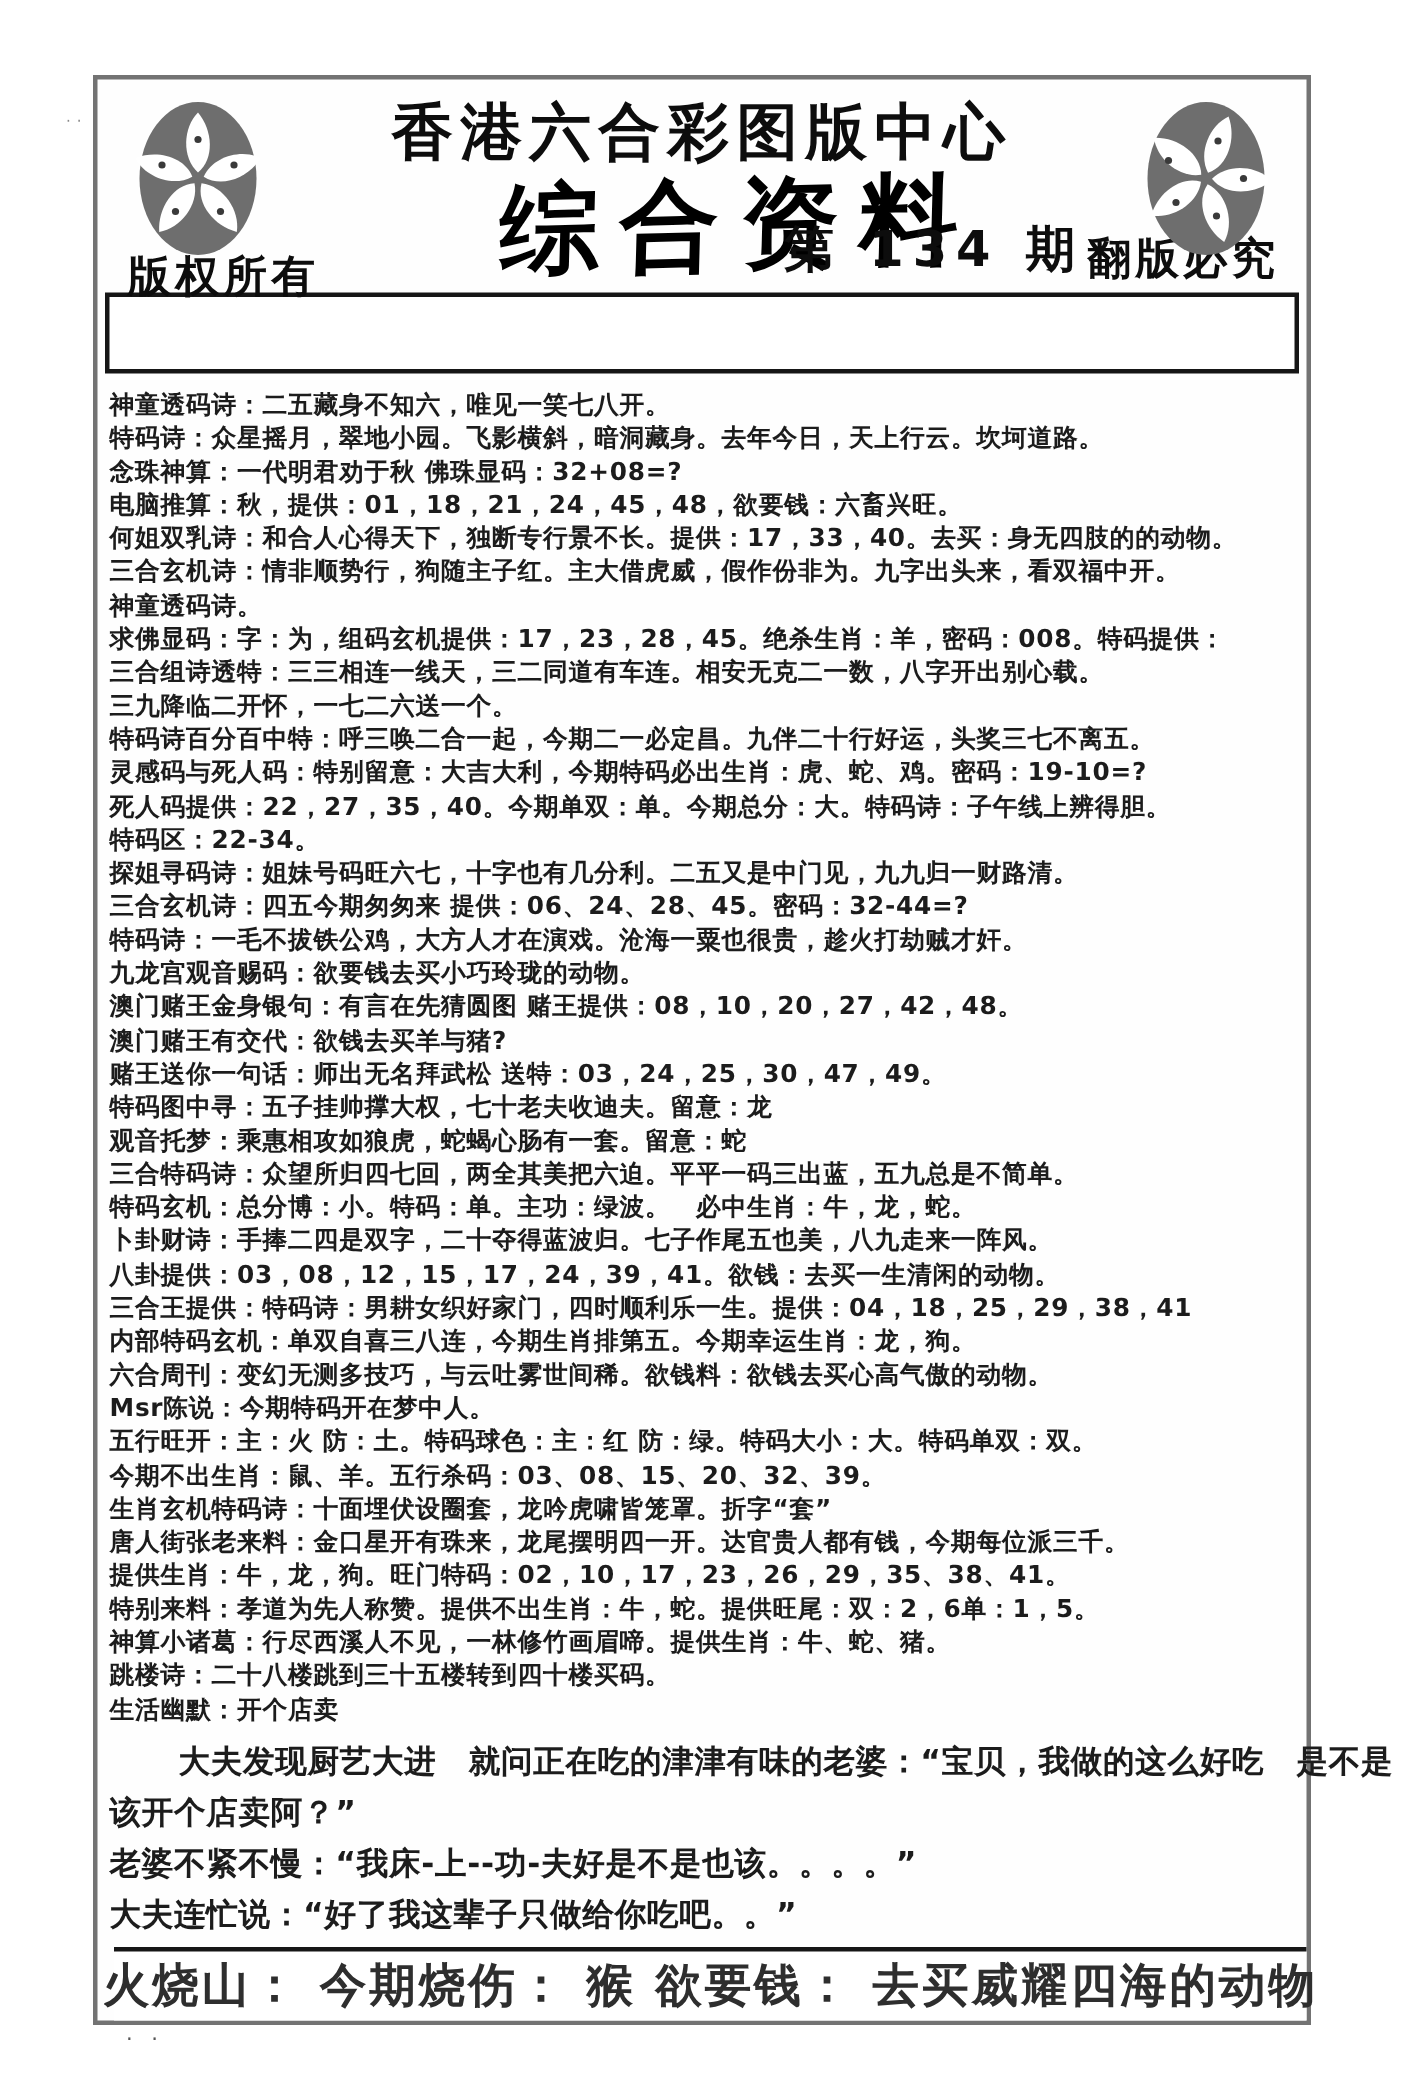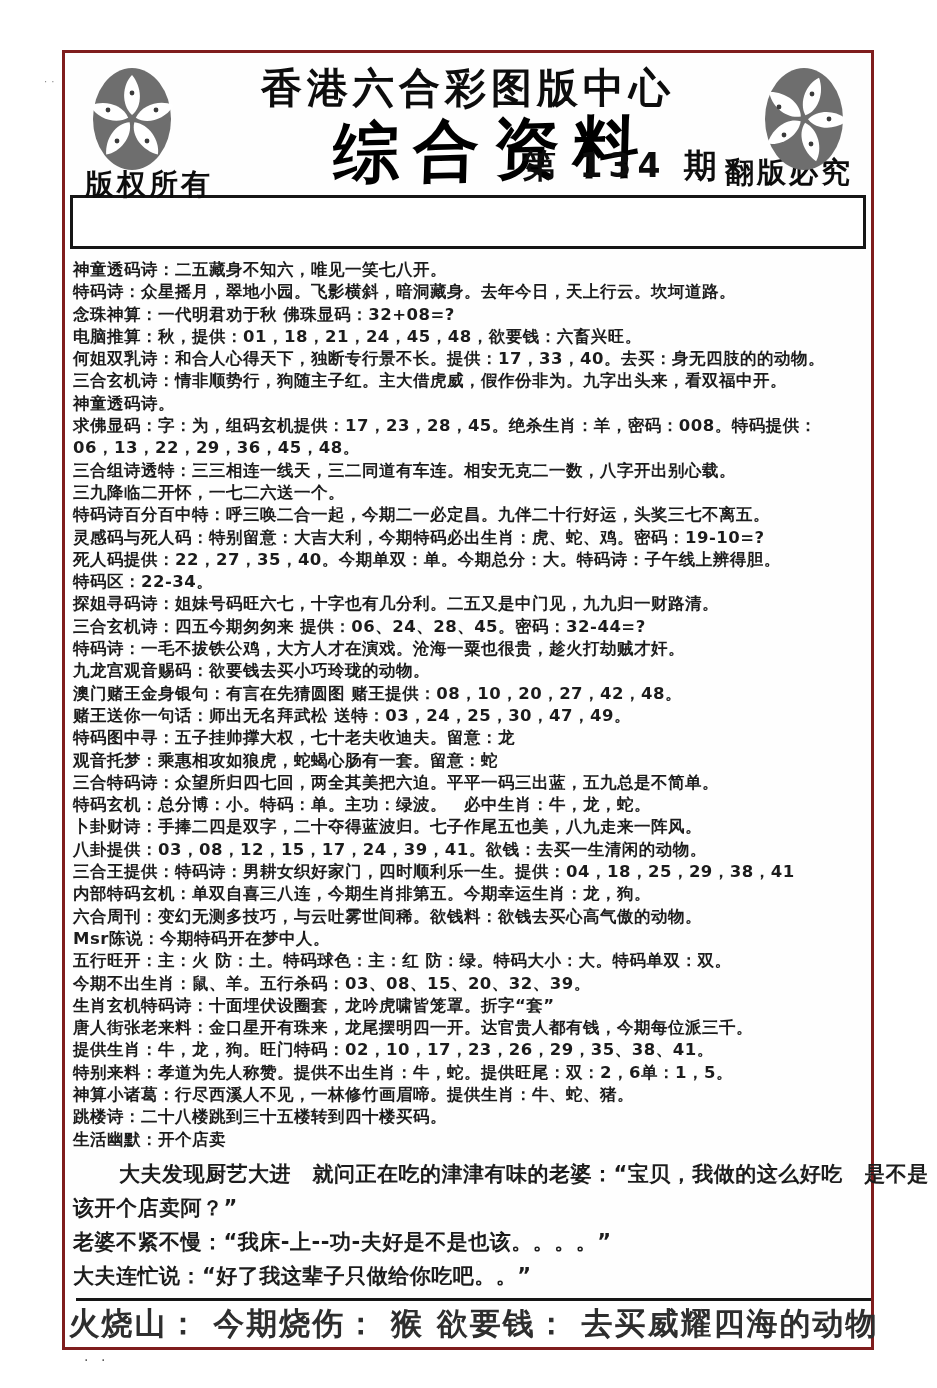--- a/index.html
+++ b/index.html
@@ -5,21 +5,21 @@
   html,body{margin:0;padding:0;}
   body{
     width:937px;height:1388px;position:relative;
     background:#ffffff;
     font-family:"DejaVu Sans","Liberation Sans",sans-serif;
     color:#171717;
     -webkit-font-smoothing:antialiased;
   }
   .frame{
     position:absolute;left:62px;top:50px;width:812px;height:1300px;
-    border:3px solid #7f1d1d;background:#fefefe;box-sizing:border-box;
+    border:3px solid #737373;background:#fefefe;box-sizing:border-box;
   }
   
   .hdr{position:relative;height:142px;}
   .logo{position:absolute;top:12px;width:82px;height:108px;}
   .logo.left{left:26px;}
   .logo.right{right:26px;}
   .org-title{
     position:absolute;left:0;right:0;top:8px;text-align:center;
     font-size:41px;font-weight:bold;letter-spacing:5px;color:#0d0d0d;
     font-family:"DejaVu Serif","Liberation Serif",serif;
@@ -146,32 +146,32 @@
 
   <div class="body-text">
       <div class="tline">神童透码诗：二五藏身不知六，唯见一笑七八开。</div>
       <div class="tline">特码诗：众星摇月，翠地小园。飞影横斜，暗洞藏身。去年今日，天上行云。坎坷道路。</div>
       <div class="tline">念珠神算：一代明君劝于秋 佛珠显码：32+08=?</div>
       <div class="tline">电脑推算：秋，提供：01，18，21，24，45，48，欲要钱：六畜兴旺。</div>
       <div class="tline">何姐双乳诗：和合人心得天下，独断专行景不长。提供：17，33，40。去买：身无四肢的的动物。</div>
       <div class="tline">三合玄机诗：情非顺势行，狗随主子红。主大借虎威，假作份非为。九字出头来，看双福中开。</div>
       <div class="tline">神童透码诗。</div>
       <div class="tline">求佛显码：字：为，组码玄机提供：17，23，28，45。绝杀生肖：羊，密码：008。特码提供：</div>
-      <div class="tline">06，13，22，29，36，45，48。</div>
       <div class="tline">三合组诗透特：三三相连一线天，三二同道有车连。相安无克二一数，八字开出别心载。</div>
       <div class="tline">三九降临二开怀，一七二六送一个。</div>
       <div class="tline">特码诗百分百中特：呼三唤二合一起，今期二一必定昌。九伴二十行好运，头奖三七不离五。</div>
       <div class="tline">灵感码与死人码：特别留意：大吉大利，今期特码必出生肖：虎、蛇、鸡。密码：19-10=?</div>
       <div class="tline">死人码提供：22，27，35，40。今期单双：单。今期总分：大。特码诗：子午线上辨得胆。</div>
       <div class="tline">特码区：22-34。</div>
       <div class="tline">探姐寻码诗：姐妹号码旺六七，十字也有几分利。二五又是中门见，九九归一财路清。</div>
       <div class="tline">三合玄机诗：四五今期匆匆来 提供：06、24、28、45。密码：32-44=?</div>
       <div class="tline">特码诗：一毛不拔铁公鸡，大方人才在演戏。沧海一粟也很贵，趁火打劫贼才奸。</div>
       <div class="tline">九龙宫观音赐码：欲要钱去买小巧玲珑的动物。</div>
       <div class="tline">澳门赌王金身银句：有言在先猜圆图 赌王提供：08，10，20，27，42，48。</div>
+      <div class="tline">澳门赌王有交代：欲钱去买羊与猪?</div>
       <div class="tline">赌王送你一句话：师出无名拜武松 送特：03，24，25，30，47，49。</div>
       <div class="tline">特码图中寻：五子挂帅撑大权，七十老夫收迪夫。留意：龙</div>
       <div class="tline">观音托梦：乘惠相攻如狼虎，蛇蝎心肠有一套。留意：蛇</div>
       <div class="tline">三合特码诗：众望所归四七回，两全其美把六迫。平平一码三出蓝，五九总是不简单。</div>
       <div class="tline">特码玄机：总分博：小。特码：单。主功：绿波。　必中生肖：牛，龙，蛇。</div>
       <div class="tline">卜卦财诗：手捧二四是双字，二十夺得蓝波归。七子作尾五也美，八九走来一阵风。</div>
       <div class="tline">八卦提供：03，08，12，15，17，24，39，41。欲钱：去买一生清闲的动物。</div>
       <div class="tline">三合王提供：特码诗：男耕女织好家门，四时顺利乐一生。提供：04，18，25，29，38，41</div>
       <div class="tline">内部特码玄机：单双自喜三八连，今期生肖排第五。今期幸运生肖：龙，狗。</div>
       <div class="tline">六合周刊：变幻无测多技巧，与云吐雾世间稀。欲钱料：欲钱去买心高气傲的动物。</div>

